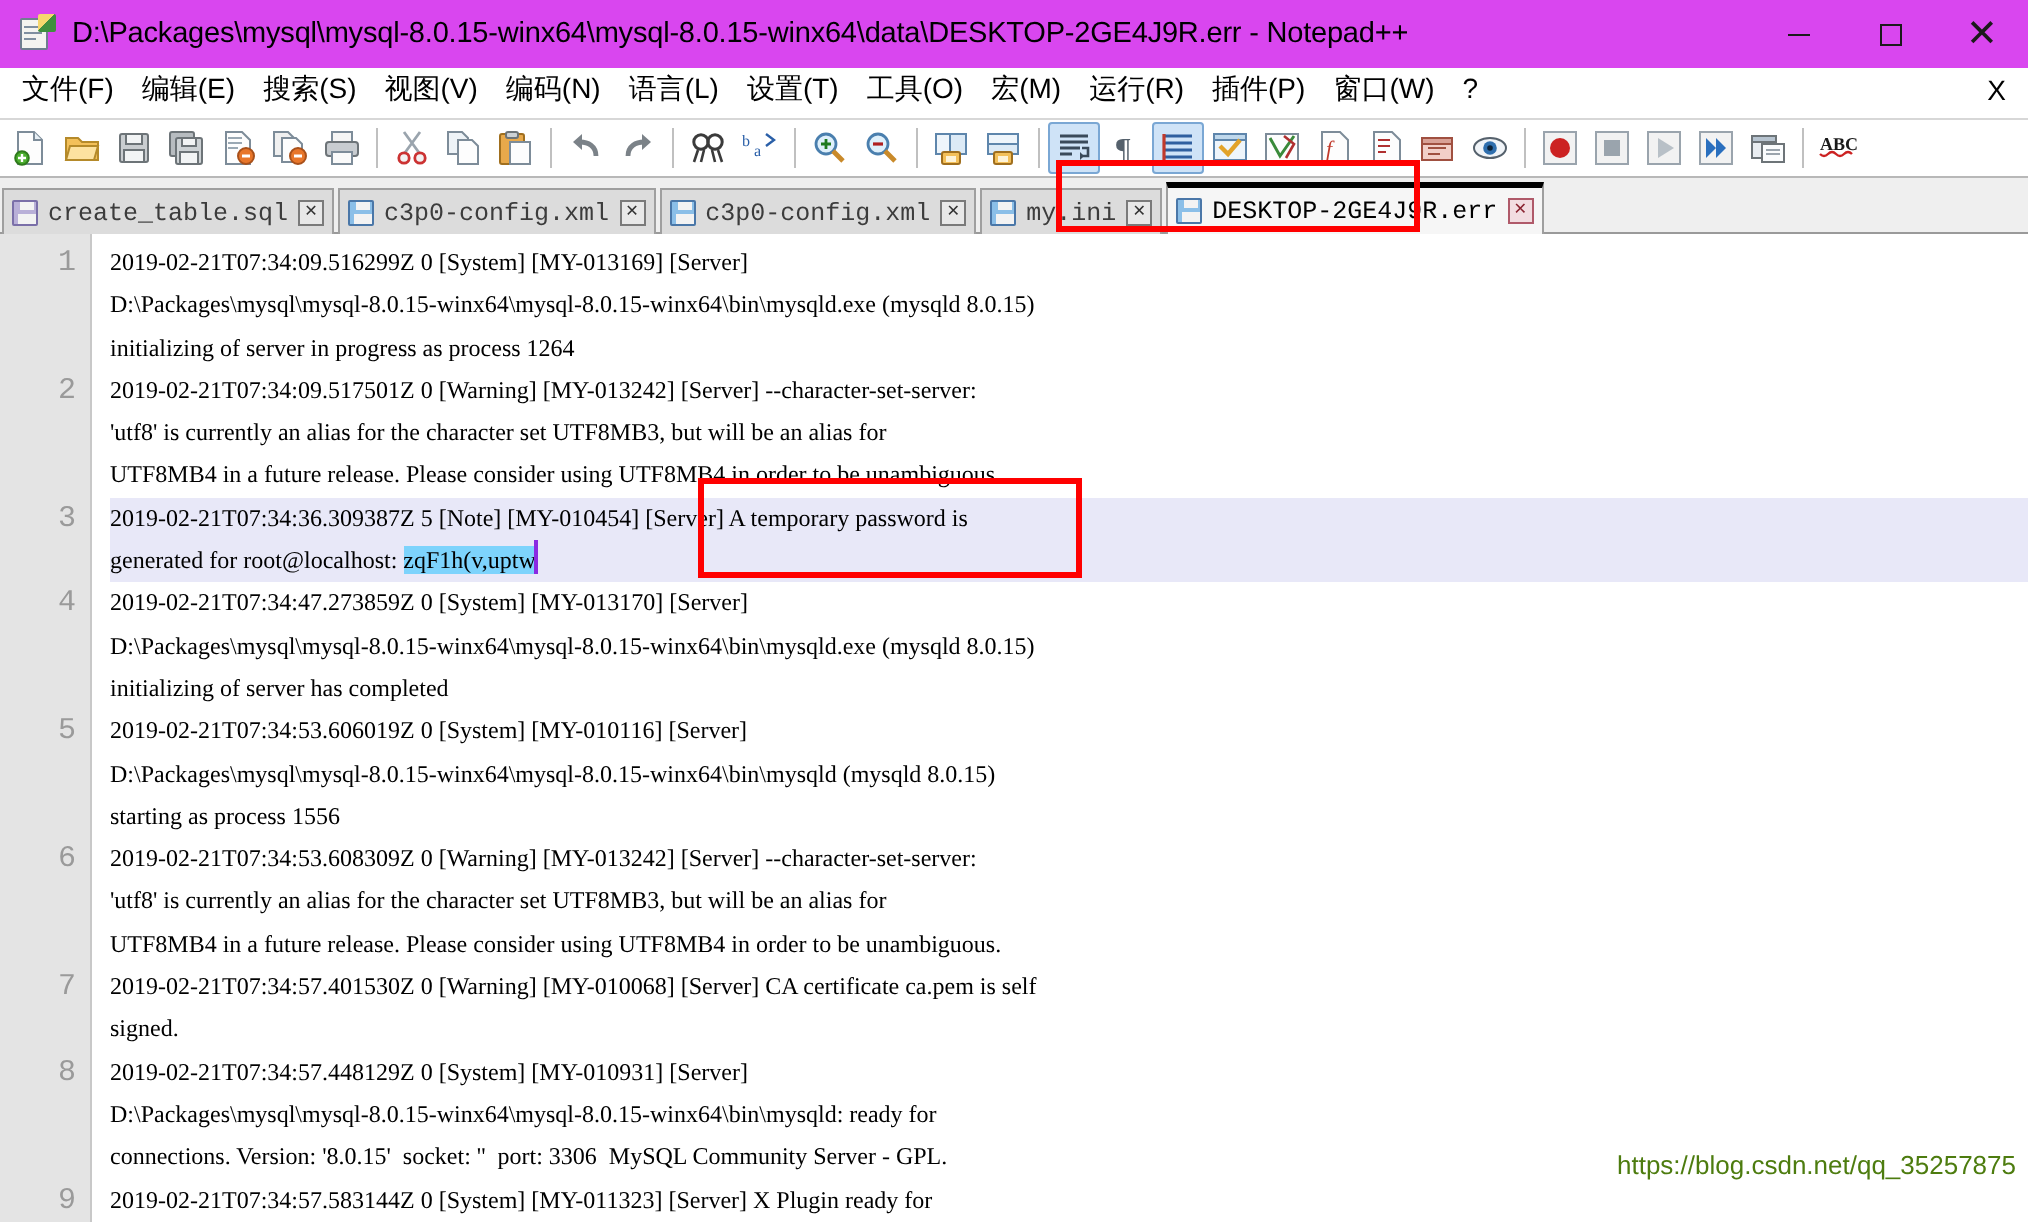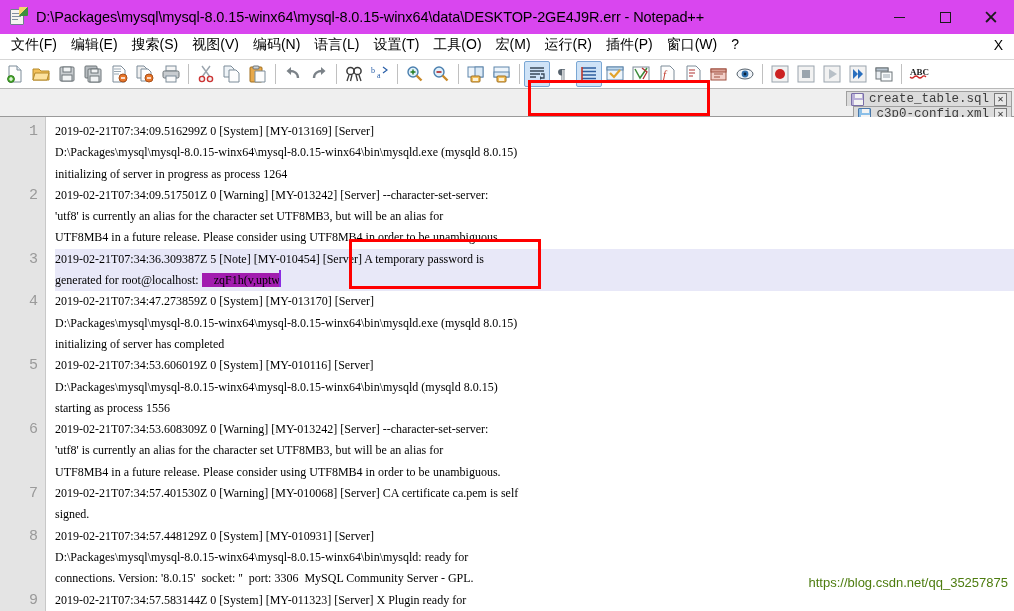--- a/index.html
+++ b/index.html
@@ -129,21 +129,20 @@
 
   
   .tabbar {
     height: 28px;
     background: #efefef;
     border-bottom: 1px solid #9a9a9a;
     display: flex;
     align-items: flex-end;
     padding-left: 1px;
     position: relative;
-    flex-direction: column;
   }
   .tab {
     height: 24px;
     display: flex;
     align-items: center;
     gap: 5px;
     padding: 0 4px 0 4px;
     margin-right: 2px;
     background: #dcdcdc;
     border: 1px solid #9f9f9f;
@@ -227,22 +226,21 @@
     font-size: 12px;
     line-height: 21.3px;
     color: #000000;
     white-space: pre;
     position: relative;
     overflow: hidden;
   }
   .code .row { height: 21.3px; position: relative; }
   .code .row.hl { background: #e8e8f8; }
   .sel {
-    background: #a21caf;
-    padding-left: 12px;
+    background: #7dd3fc;
   }
   .caret {
     display: inline-block;
     width: 2px;
     height: 17px;
     background: #8a2be2;
     vertical-align: -3px;
     margin-left: -1px;
   }
 

